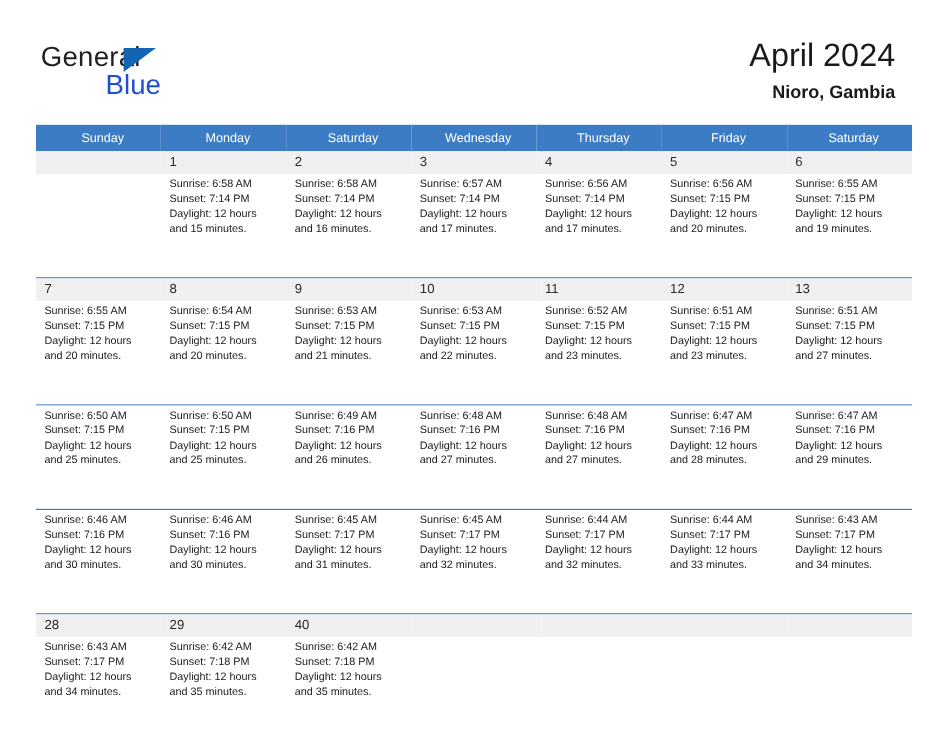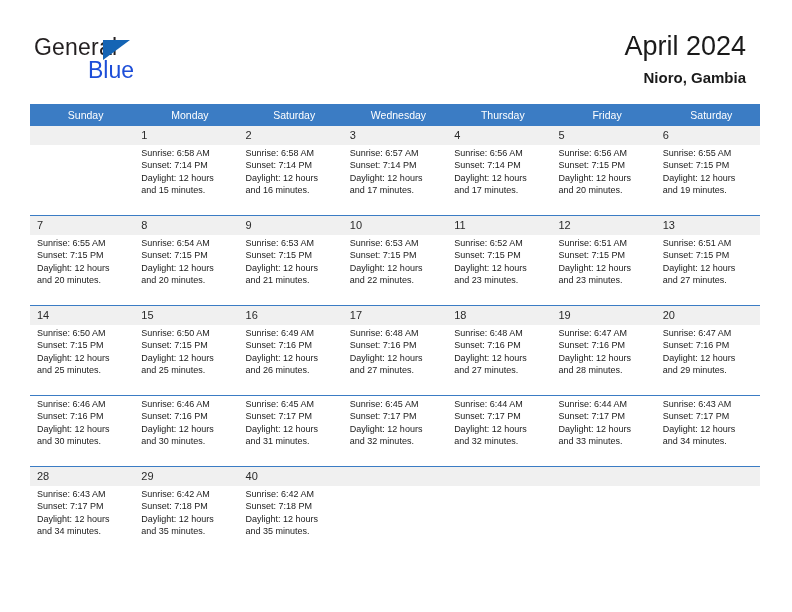--- a/index.html
+++ b/index.html
@@ -115,21 +115,21 @@
     vertical-align: top;
     border: none;
   }
 
   .info-row td {
     background: #ffffff;
     font-size: 9px;
     line-height: 12.4px;
     color: #1a1a1a;
     text-align: left;
-    padding: 2px 6px 0 7px;
+    padding: 2px 6px 16px 7px;
     vertical-align: top;
     height: 68px;
     border: none;
   }
   .info-row td .line { display: block; white-space: nowrap; }
   .info-row.last td { height: 72px; }
 
   .sep-row td {
     padding: 0;
     height: 1px;
@@ -299,29 +299,20 @@
           <span class="line">Daylight: 12 hours</span>
           <span class="line">and 27 minutes.</span>
         </td>
       </tr>
       <tr class="sep-row">
         <td colspan="7">
             <span class="bar"></span>
           </td>
       </tr>
 
-      <tr class="num-row">
-        <td>14</td>
-        <td>15</td>
-        <td>16</td>
-        <td>17</td>
-        <td>18</td>
-        <td>19</td>
-        <td>20</td>
-      </tr>
       <tr class="info-row">
         <td>
           <span class="line">Sunrise: 6:50 AM</span>
           <span class="line">Sunset: 7:15 PM</span>
           <span class="line">Daylight: 12 hours</span>
           <span class="line">and 25 minutes.</span>
         </td>
         <td>
           <span class="line">Sunrise: 6:50 AM</span>
           <span class="line">Sunset: 7:15 PM</span>

